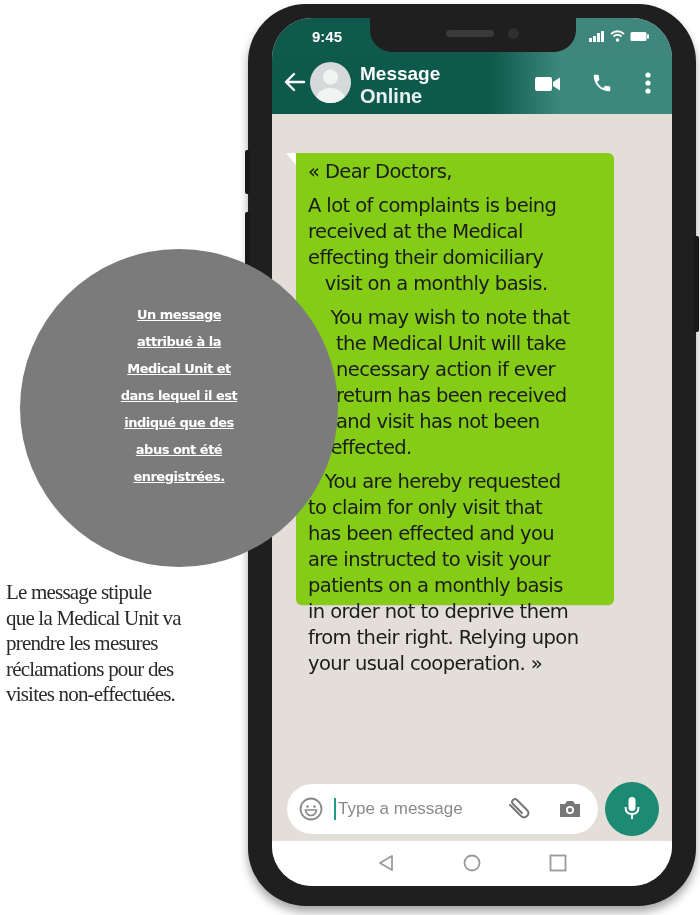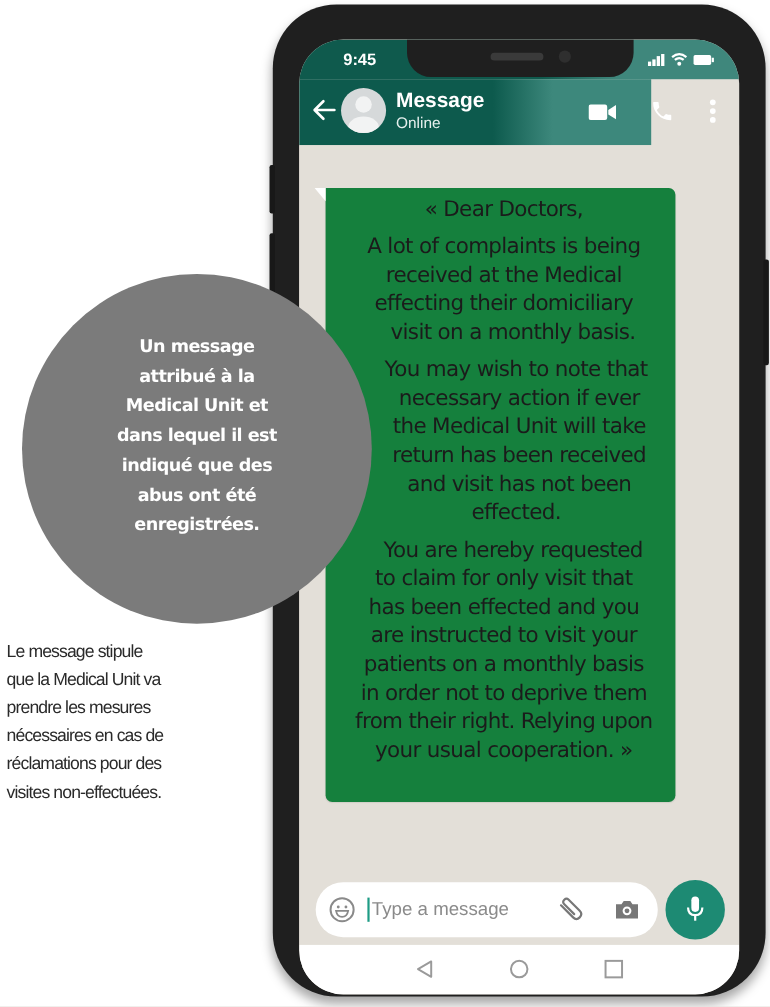--- a/index.html
+++ b/index.html
@@ -8,55 +8,55 @@
     background:#ffffff;
     font-family:"Liberation Sans", sans-serif;
   }
   .phone {
     position:absolute; left:248px; top:4px; width:448px; height:902px;
     background:#1f1f1f; border-radius:58px;
     box-shadow: 0 6px 10px rgba(0,0,0,0.35);
   }
   .side-btn { position:absolute; background:#181818; border-radius:2px; }
   .screen {
-    position:absolute; left:272px; top:36px; width:400px; height:868px;
-    border-radius:40px; overflow:hidden; background:#e3dfd8;text-align:center;
+    position:absolute; left:272px; top:18px; width:400px; height:868px;
+    border-radius:40px; overflow:hidden; background:#e3dfd8;
   }
   .status-bar {
     position:absolute; left:0; top:0; width:400px; height:36px;
     background:linear-gradient(90deg,#0f5a4d 0%,#0f5a4d 55%,#3f877c 72%,#3f877c 100%);
     color:#fff;
   }
   .notch {
     position:absolute; left:98px; top:0; width:206px; height:34px;
     background:#1f1f1f; border-radius:0 0 22px 22px;
   }
   .speaker { position:absolute; left:76px; top:12px; width:48px; height:7px; background:#3a3a3a; border-radius:4px; }
   .camera  { position:absolute; left:138px; top:10px; width:11px; height:11px; background:#2f2f2f; border-radius:50%; }
   .time {
     position:absolute; left:40px; top:10px; font-weight:bold; font-size:15px;
   }
   .status-icons { position:absolute; right:22px; top:12px; display:flex; gap:5px; align-items:flex-end; }
   .header {
-    position:absolute; left:0; top:36px; width:320px; height:60px;
+    position:absolute; left:0; top:36px; width:400px; height:60px;
     background:linear-gradient(90deg,#0d5a4d 0%,#0d5a4d 55%,#3d887c 72%,#3d887c 100%);
     color:#fff;
   }
   .back { position:absolute; left:12px; top:18px; }
   .avatar {
     position:absolute; left:38px; top:8px; width:41px; height:41px; border-radius:50%;
     background:#d6d9da; overflow:hidden;
   }
   .contact-name { position:absolute; left:88px; top:9px; font-weight:bold; font-size:19px; }
-  .contact-status { position:absolute; left:88px; top:31px; font-size:14px; color:#e6f0ee; }
+  .contact-status { position:absolute; left:88px; top:31px; font-size:20px; color:#e6f0ee;font-weight:bold; }
   .hdr-icon { position:absolute; top:20px; }
   .chat { position:absolute; left:0; top:96px; width:400px; height:727px; background:#e3dfd8; }
   .bubble {
-    position:absolute; left:24px; top:39px; width:318px; height:558px;
-    background:#15803d; border-radius:0 6px 6px 6px;
+    position:absolute; left:24px; top:39px; width:318px; height:452px;
+    background:#84cc16; border-radius:0 6px 6px 6px;
     box-shadow:0 1px 1px rgba(0,0,0,0.08);
   }
   .bubble-tail {
     position:absolute; left:-10px; top:0; width:0; height:0;
     border-top:12px solid #ffffff; border-left:10px solid transparent;
   }
   .msg {
     position:absolute; left:12px; top:6px; width:300px;
     color:#1b1b1b; font-size:19.5px; line-height:26px; font-weight:500;
     font-family:"DejaVu Sans", sans-serif; letter-spacing:-0.6px;
@@ -75,28 +75,28 @@
     position:absolute; left:333px; top:-2px; width:54px; height:54px; border-radius:50%;
     background:#1d8a73;
   }
   .navbar { position:absolute; left:0; top:823px; width:400px; height:45px; background:#ffffff; }
   .bubble-circle {
     position:absolute; left:20px; top:249px; width:318px; height:318px; border-radius:50%;
     background:#7b7b7b;
   }
   .circle-text {
     position:absolute; left:0; top:52px; width:318px; text-align:center;
-    color:#ffffff; font-weight:bold; font-size:16px; line-height:27px;
-    font-family:"DejaVu Sans", sans-serif; letter-spacing:-0.5px;
+    color:#ffffff; font-weight:bold; font-size:13px; line-height:27px;
+    font-family:"DejaVu Sans", sans-serif; letter-spacing:-0.5px;text-decoration:underline;
   }
   .circle-text div { white-space:nowrap; }
   .caption {
     position:absolute; left:6px; top:580px; width:240px;
-    color:#2a2a2a; font-size:16px; line-height:25.5px;
-    font-family:Liberation Sans, sans-serif; letter-spacing:-0.8px;
+    color:#2a2a2a; font-size:21px; line-height:25.5px;
+    font-family:Liberation Serif, serif; letter-spacing:-0.8px;
   }
   .caption div { white-space:nowrap; }
 </style>
 </head>
 <body>
 
 <div class="phone"></div>
 <div class="side-btn" style="left:245px;top:150px;width:5px;height:44px;"></div>
 <div class="side-btn" style="left:245px;top:212px;width:5px;height:66px;"></div>
 <div class="side-btn" style="left:694px;top:236px;width:5px;height:96px;"></div>
@@ -158,22 +158,22 @@
   <div class="chat">
     <div class="bubble">
       <div class="bubble-tail"></div>
       <div class="msg">
         <p style="margin-bottom:8px;">« Dear Doctors,</p>
         <p>A lot of complaints is being</p>
         <p>received at the Medical</p>
         <p>effecting their domiciliary</p>
         <p style="margin-bottom:8px;">   visit on a monthly basis.</p>
         <p>    You may wish to note that</p>
+        <p>     the Medical Unit will take</p>
         <p>     necessary action if ever</p>
-        <p>     the Medical Unit will take</p>
         <p>     return has been received</p>
         <p>     and visit has not been</p>
         <p style="margin-bottom:8px;">    effected.</p>
         <p>   You are hereby requested</p>
         <p>to claim for only visit that</p>
         <p>has been effected and you</p>
         <p>are instructed to visit your</p>
         <p>patients on a monthly basis</p>
         <p>in order not to deprive them</p>
         <p>from their right. Relying upon</p>
@@ -231,16 +231,15 @@
     <div>indiqué que des</div>
     <div>abus ont été</div>
     <div>enregistrées.</div>
   </div>
 </div>
 
 <div class="caption">
   <div>Le message stipule</div>
   <div>que la Medical Unit va</div>
   <div>prendre les mesures</div>
-  <div>nécessaires en cas de</div>
   <div>réclamations pour des</div>
   <div>visites non-effectuées.</div>
 </div>
 
 </body></html>

